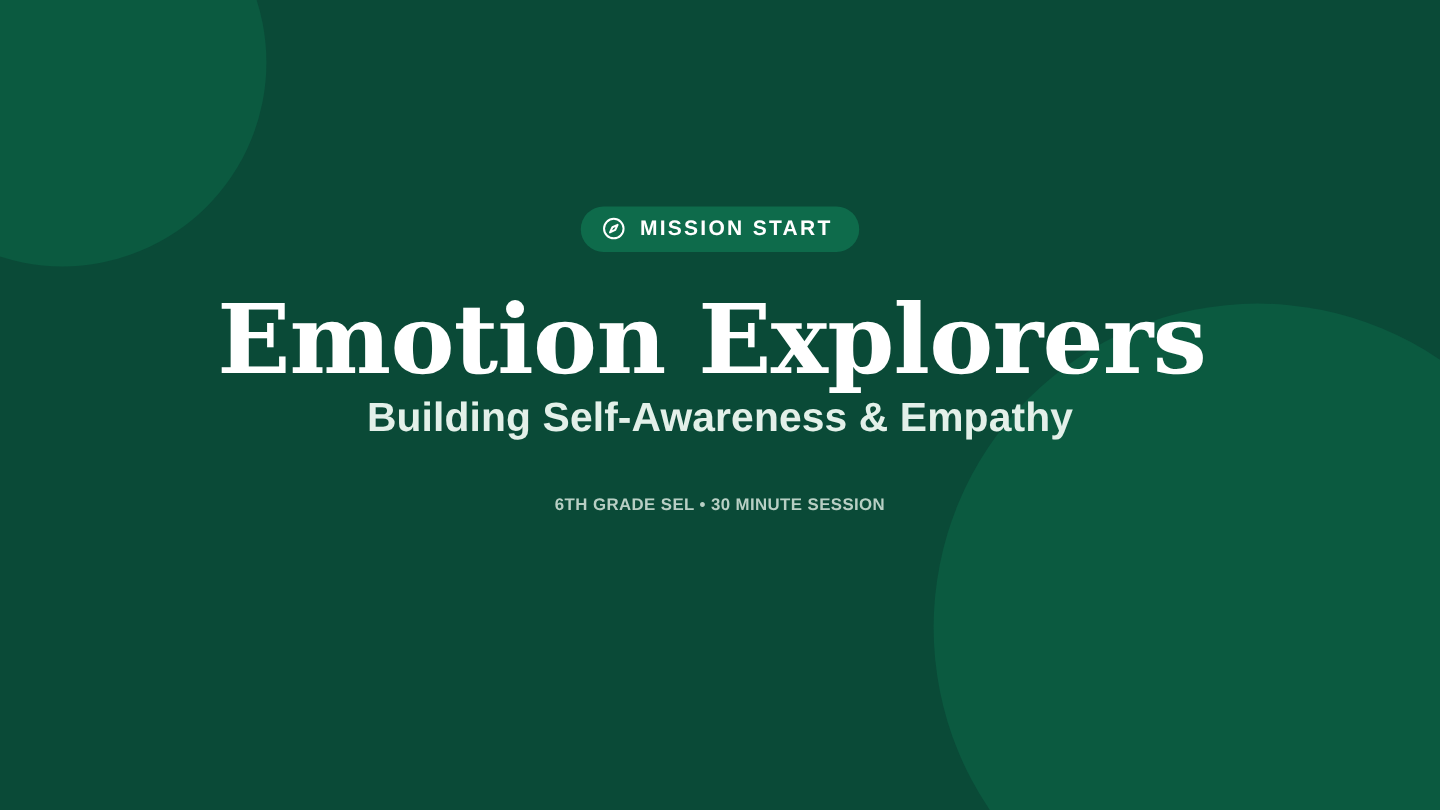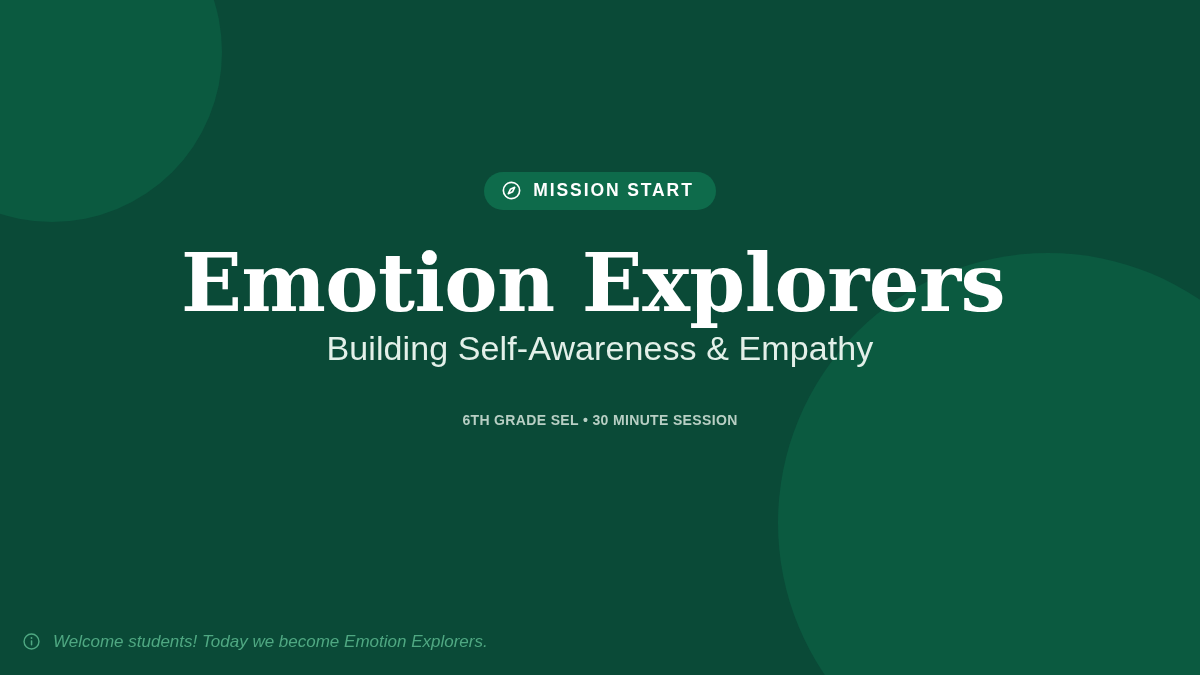--- a/index.html
+++ b/index.html
@@ -102,21 +102,21 @@
     text-align: center;
     white-space: nowrap;
   }
 
   
   .subtitle {
     margin: 4px 0 0 0;
     color: #e3f0e9;
     font-family: "Liberation Sans", sans-serif;
     font-size: 34px;
-    font-weight: normal;
+    font-weight: bold;
     line-height: 1.2;
     letter-spacing: 0.1px;
     text-align: center;
     white-space: nowrap;
   }
 
   
   .meta {
     margin: 43px 0 0 0;
     color: #b8cfc4;
@@ -176,24 +176,14 @@
     </div>
 
     <h1 class="title">Emotion Explorers</h1>
 
     <p class="subtitle">Building Self-Awareness &amp; Empathy</p>
 
     <p class="meta">6TH GRADE SEL • 30 MINUTE SESSION</p>
 
   </div>
 
-  <div class="footer">
-    <span class="footer-icon">
-      <svg viewBox="0 0 24 24" width="19" height="19" aria-hidden="true">
-        <circle cx="12" cy="12" r="9.4" fill="none" stroke="#4fa882" stroke-width="1.8"></circle>
-        <circle cx="12" cy="7.6" r="1.15" fill="#4fa882"></circle>
-        <rect x="11.1" y="10.4" width="1.9" height="6.6" rx="0.8" fill="#4fa882"></rect>
-      </svg>
-    </span>
-    <span class="footer-text">Welcome students! Today we become Emotion Explorers.</span>
-  </div>
 
 </div>
 
 </body></html>

